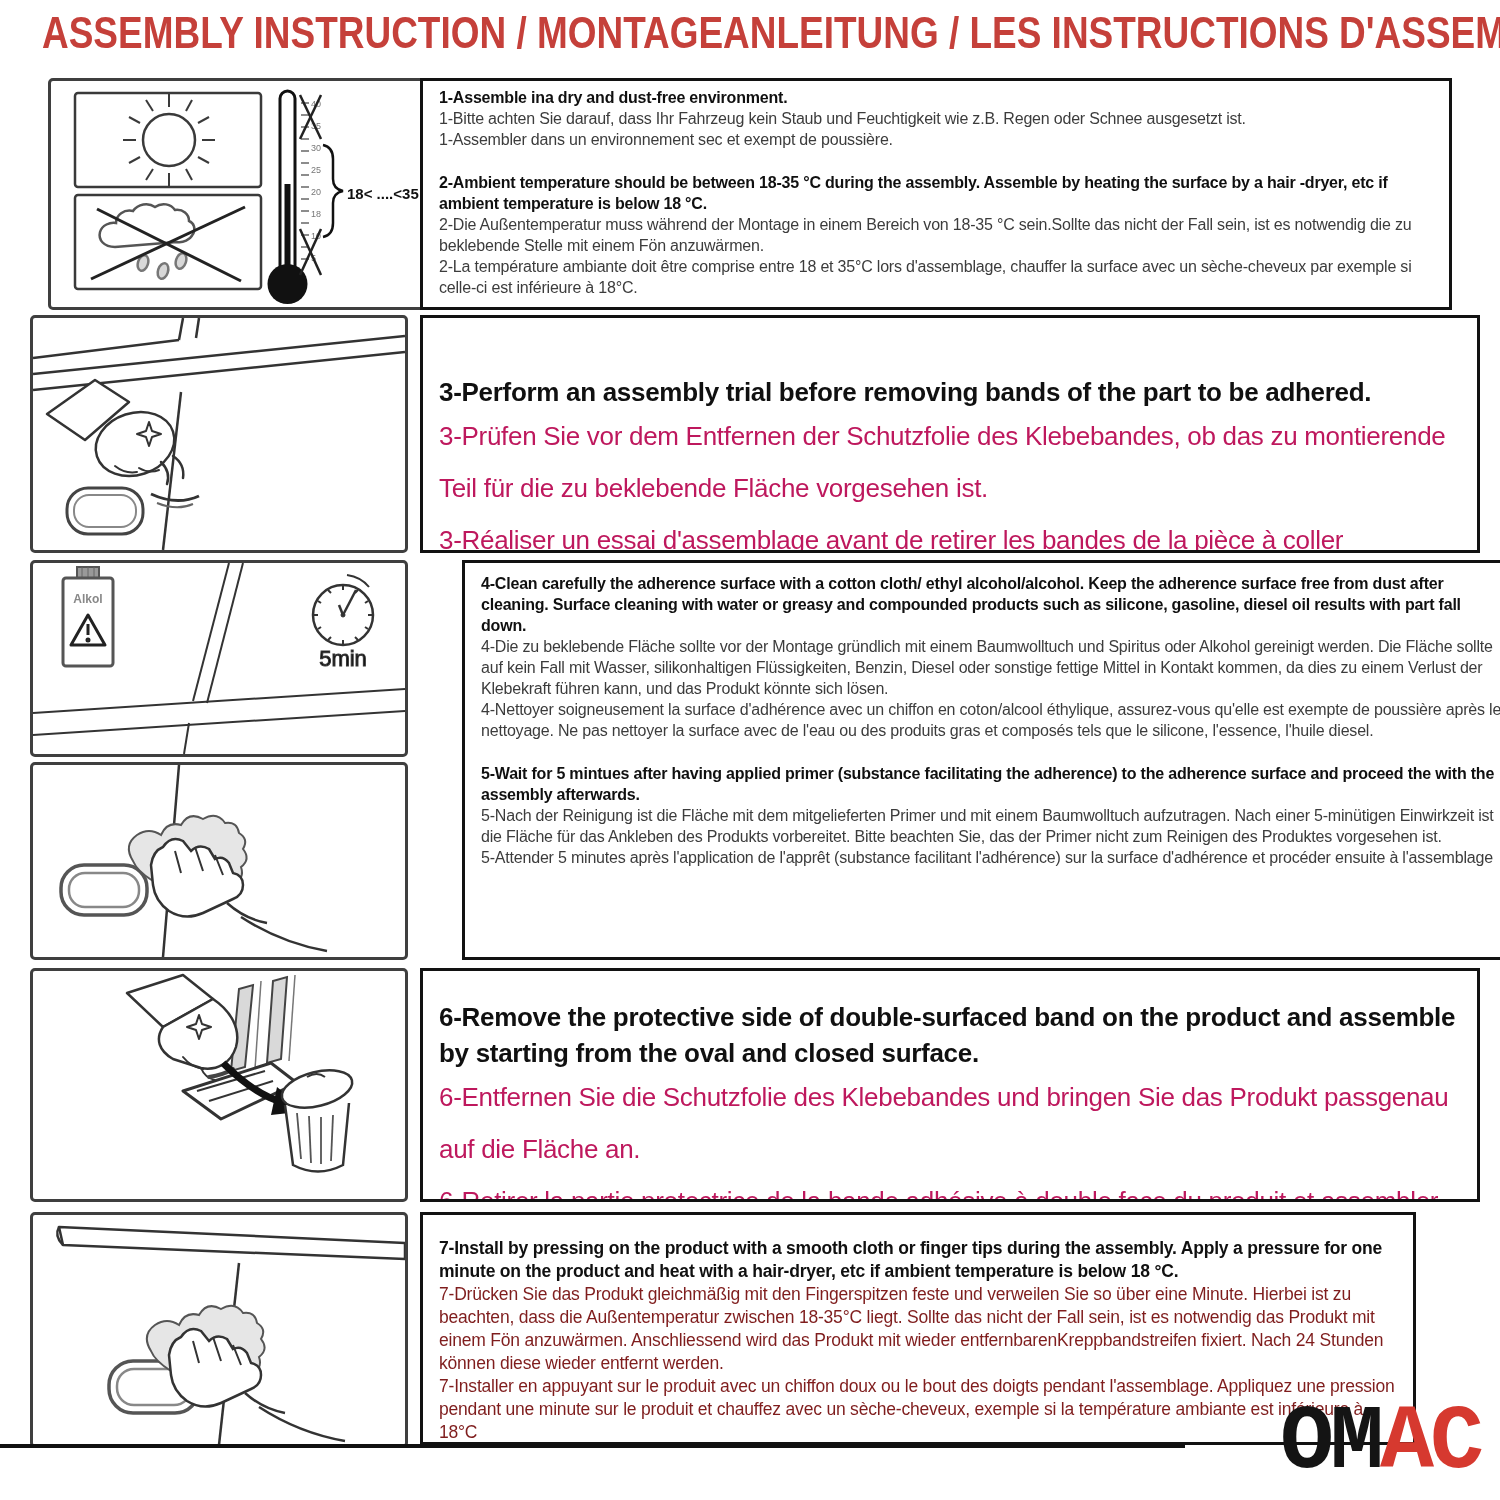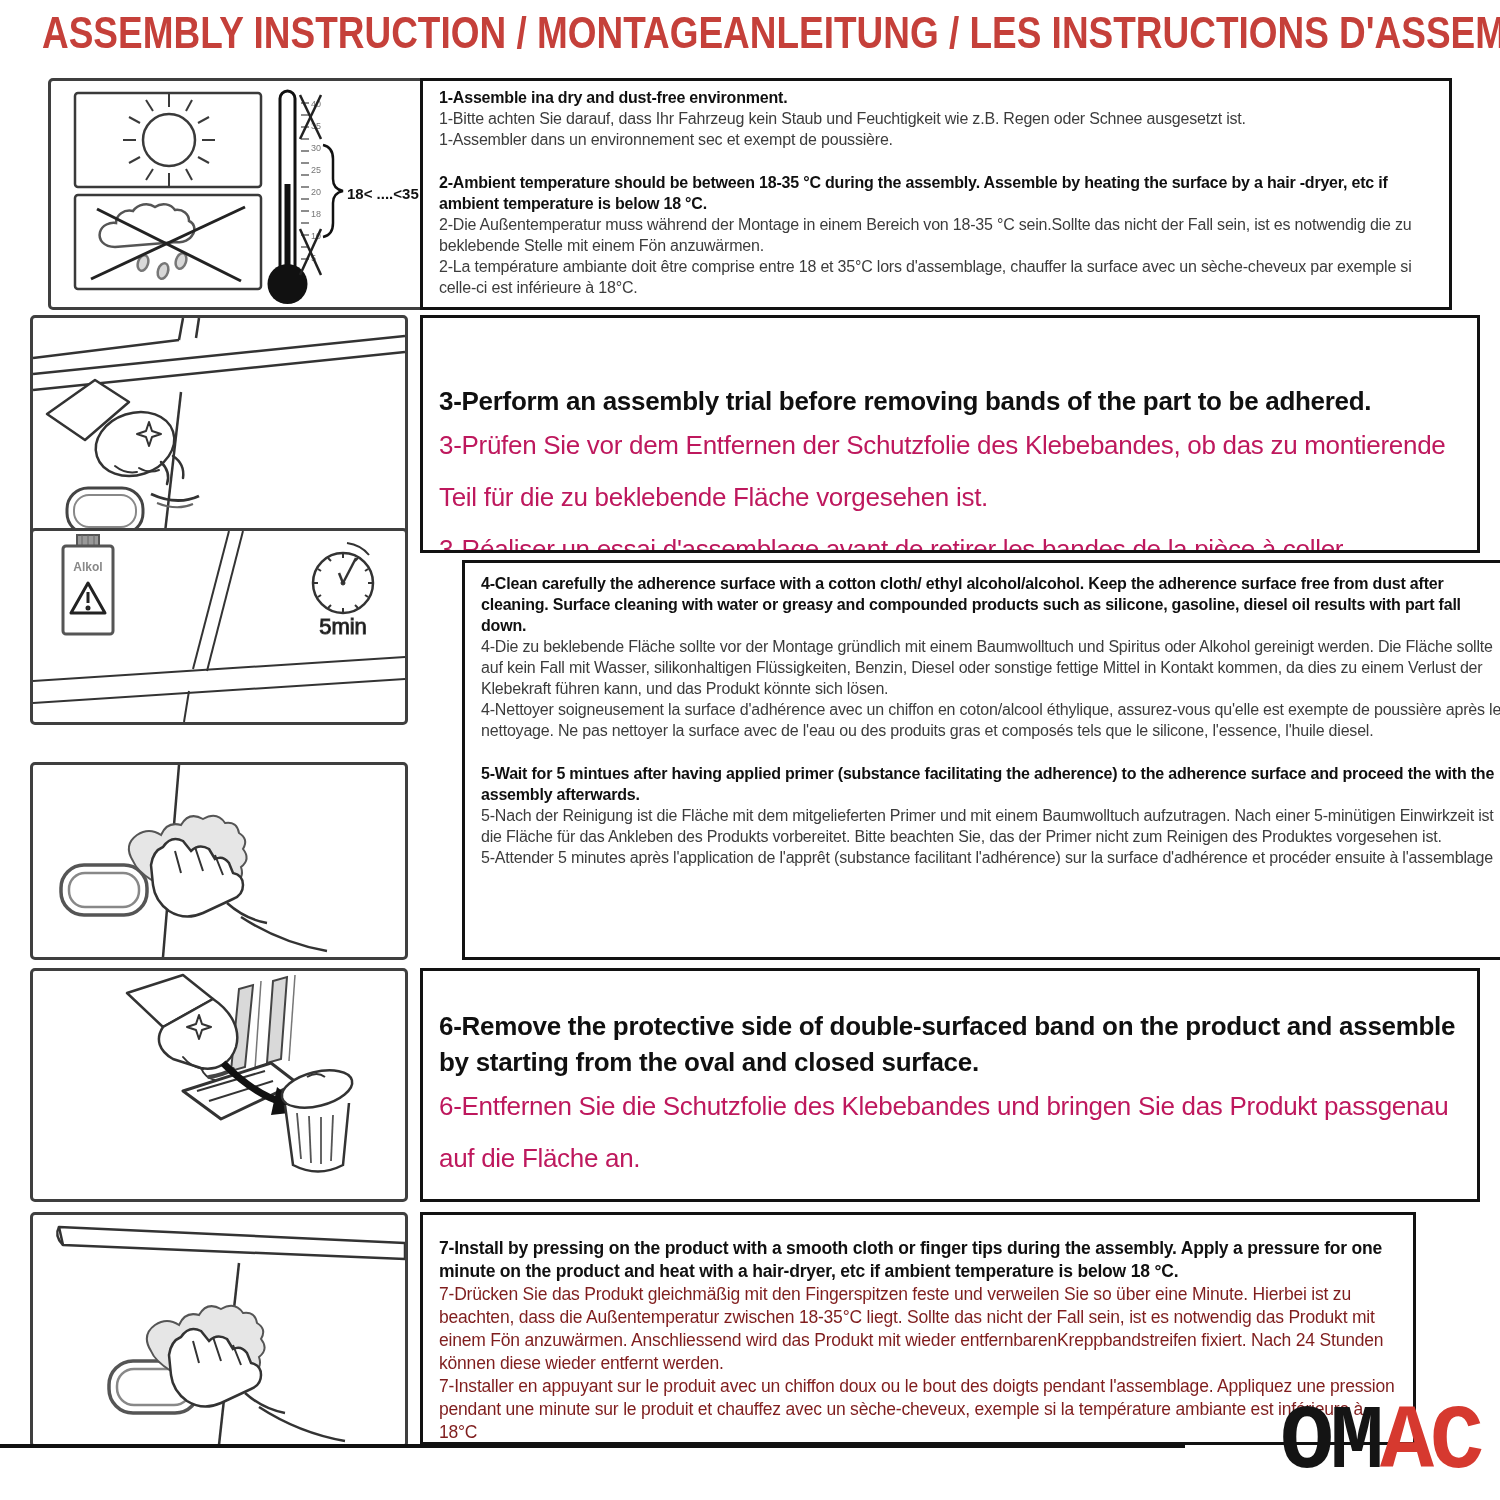--- a/index.html
+++ b/index.html
@@ -6,21 +6,21 @@
   body{width:1500px;height:1500px;position:relative;font-family:"Liberation Sans",sans-serif;overflow:hidden;}
   .title{position:absolute;left:42px;top:8px;margin:0;font-size:42px;font-weight:800;color:#c5403a;
          white-space:nowrap;transform:scaleX(.88) scaleY(1.05);transform-origin:0 0;letter-spacing:0;}
   .box{position:absolute;background:#fff;box-sizing:border-box;}
   .illus{border:3px solid #3f3f3f;border-radius:5px;}
   .textbox{border:3px solid #121212;padding:6px 16px;overflow:hidden;color:#3a3a3a;}
   .textbox p{margin:0;}
   .size-s p{font-size:16px;line-height:21px;letter-spacing:-0.2px;color:#3c3c3c;}
   .size-s p.b{font-weight:bold;color:#101010;}
   .size-l p{font-size:26px;line-height:52px;letter-spacing:-0.3px;color:#be185d;}
-  .size-l p.b{font-weight:bold;color:#101010;line-height:36px;margin-top:9px;}
+  .size-l p.b{font-weight:bold;color:#101010;line-height:36px;}
   .size-m p{font-size:17.5px;line-height:23px;letter-spacing:-0.2px;color:#7f1d1d;}
   .size-m p.b{font-weight:bold;color:#101010;}
   .gap{margin-top:22px !important;}
   .pt-row2{padding-top:56px;}
   .pt-row4{padding-top:28px;}
   .pt-row5{padding-top:22px;}
   .pt-row3{padding-top:10px;}
   svg{display:block;}
   .footer-line{position:absolute;left:0;top:1444px;width:1185px;height:4px;background:#111;}
   .logo{position:absolute;top:1398px;right:20px;font-family:Liberation Mono, monospace;
@@ -154,21 +154,21 @@
       <path d="M124,185 q20,8 36,1" stroke="#666" stroke-width="2"></path>
     </g>
   </svg>
 </div>
 <div class="box textbox size-l pt-row2" style="left:420px;top:315px;width:1060px;height:238px;">
   <p class="b">3-Perform an assembly trial before removing bands of the part to be adhered.</p>
   <p>3-Prüfen Sie vor dem Entfernen der Schutzfolie des Klebebandes, ob das zu montierende Teil für die zu beklebende Fläche vorgesehen ist.</p>
   <p>3-Réaliser un essai d'assemblage avant de retirer les bandes de la pièce à coller</p>
 </div>
 
-<div class="box illus" style="left:30px;top:528px;width:378px;height:197px;">
+<div class="box illus" style="left:30px;top:560px;width:378px;height:197px;">
   <svg width="372" height="191" viewBox="0 0 372 191">
     <g stroke="#333" stroke-width="2" fill="none">
       <line x1="196" y1="0" x2="160" y2="138"></line>
       <line x1="210" y1="0" x2="174" y2="140"></line>
       <line x1="0" y1="150" x2="372" y2="126"></line>
       <line x1="0" y1="172" x2="372" y2="148"></line>
       <line x1="156" y1="160" x2="151" y2="191"></line>
     </g>
     <g>
       <rect x="44" y="4" width="22" height="11" fill="#999" stroke="#555" stroke-width="2"></rect>

